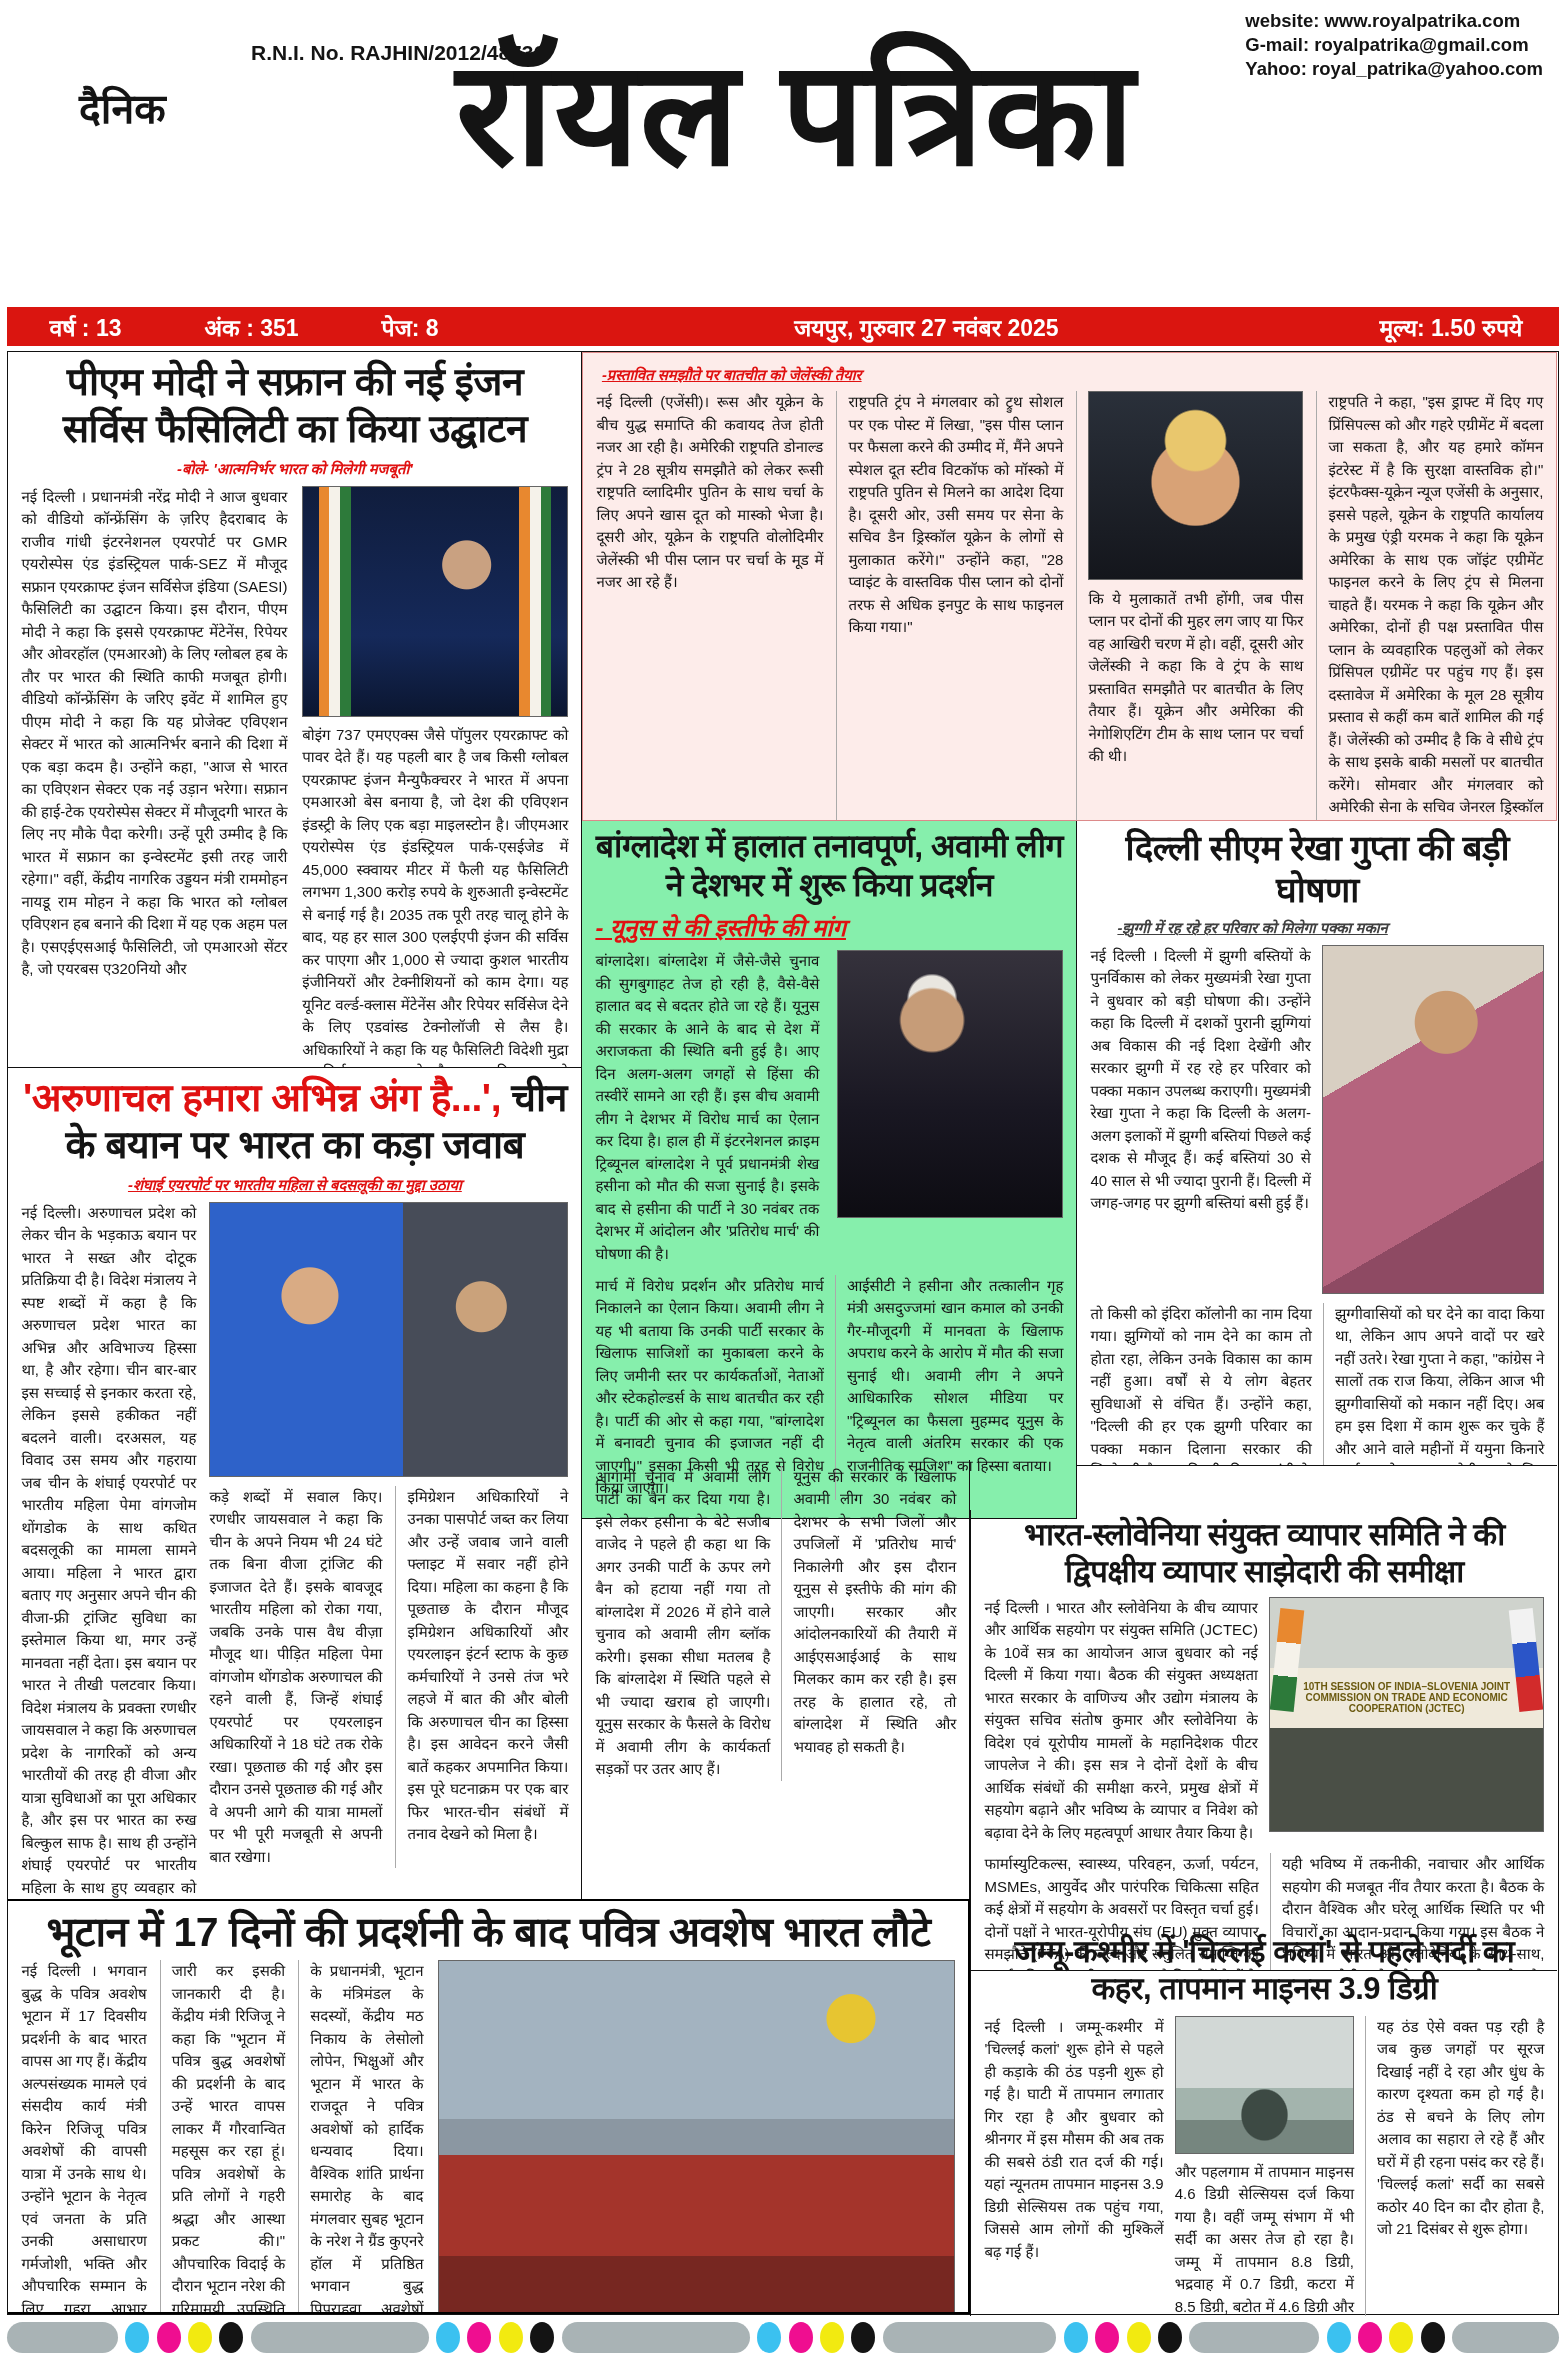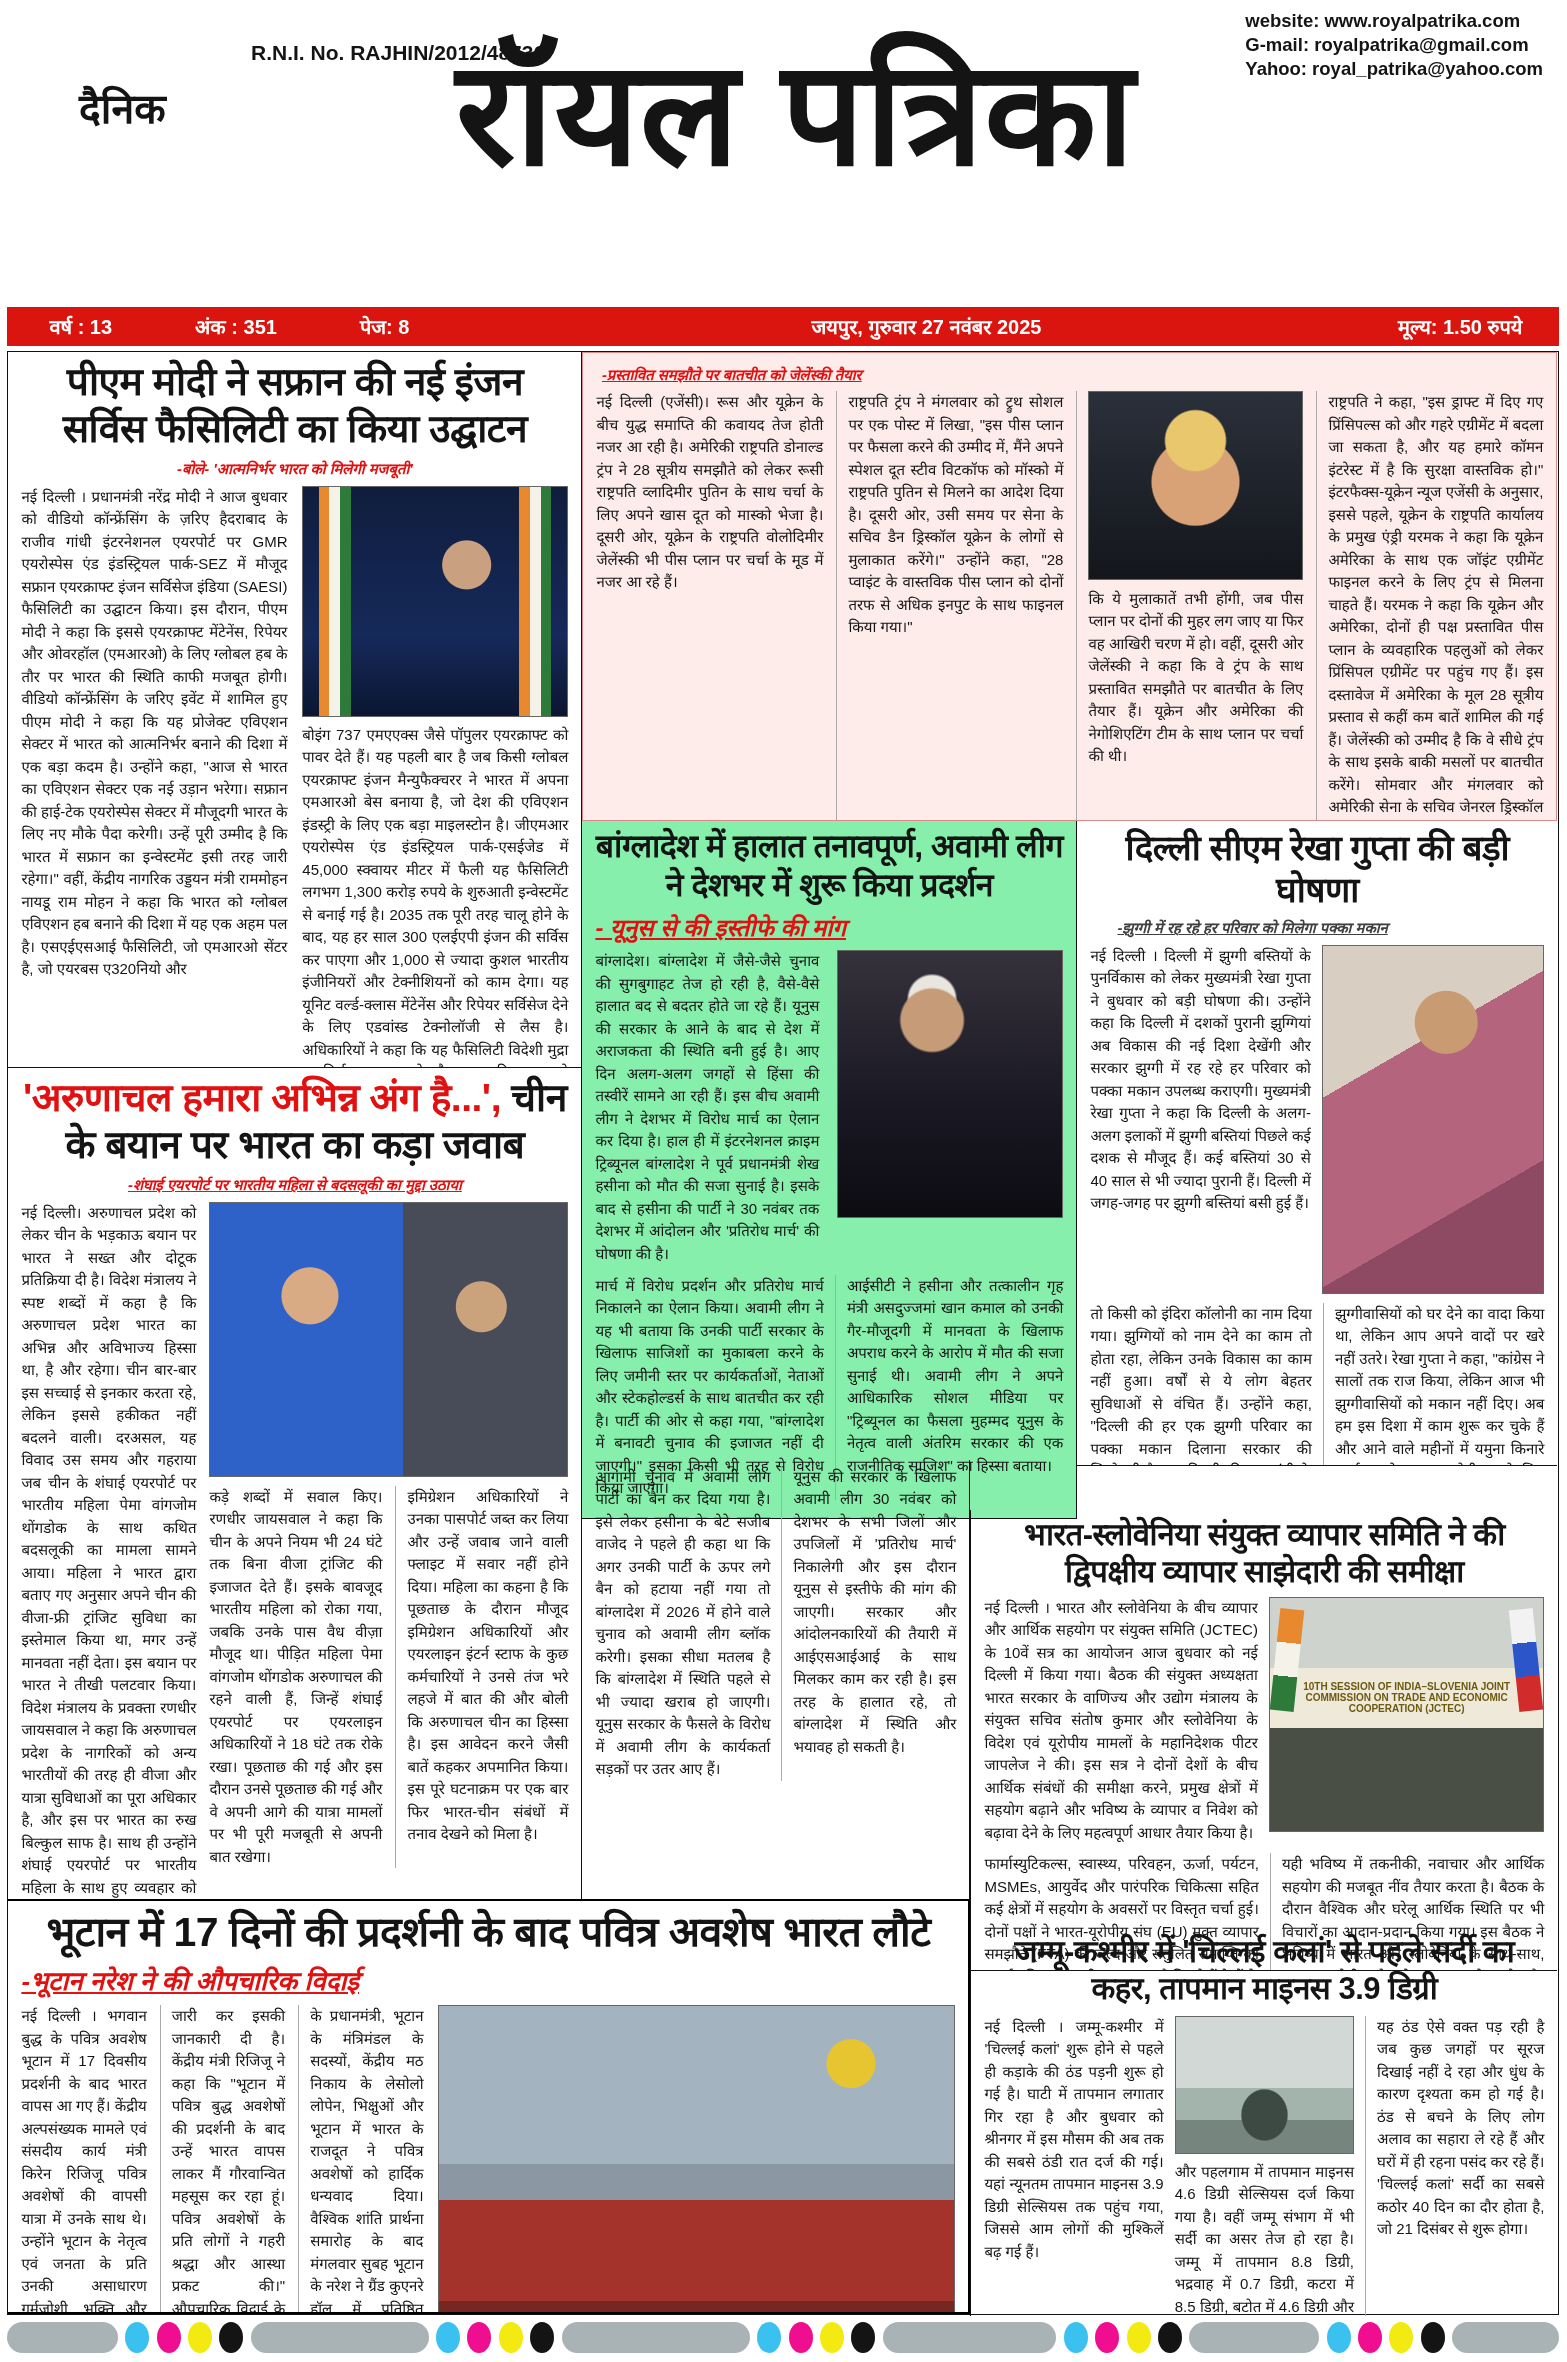--- a/index.html
+++ b/index.html
@@ -7,21 +7,21 @@
   .page{position:relative;width:1567px;height:2363px;background:#fff;margin:0 auto;
         font-family:"Liberation Sans","DejaVu Sans",sans-serif;color:#141414;overflow:hidden;}
 
   
   .contact{position:absolute;top:9.2px;right:24px;font-size:18.5px;font-weight:700;line-height:1.3;text-align:left;}
   .rni{position:absolute;top:41px;left:251px;font-size:21px;font-weight:700;}
   .daily{position:absolute;top:79px;left:79px;font-size:41px;font-weight:800;}
   .title{position:absolute;top:37px;left:12px;width:100%;text-align:center;font-size:146px;font-weight:800;
          letter-spacing:0.9px;line-height:1.05;white-space:nowrap;}
   .datebar{position:absolute;top:307px;left:7.4px;width:1552px;height:39px;background:#da1510;color:#fff;
-           display:flex;align-items:center;font-weight:700;font-size:20px;}
+           display:flex;align-items:center;font-weight:700;font-size:23px;}
   .datebar .db-left{display:flex;gap:83px;padding-left:42px;width:591px;}
   .datebar .db-date{flex:1;text-align:center;}
   .datebar .db-price{width:305px;text-align:right;padding-right:37px;}
 
   
   .frame{position:absolute;top:351px;left:7.4px;width:1552px;height:1964px;border:1.8px solid #111;}
   .abox{position:absolute;overflow:hidden;padding:5.5px 13px;}
   .hl{font-weight:800;text-align:center;line-height:1.22;letter-spacing:-0.5px;}
   .sub{font-weight:700;font-style:italic;text-align:center;color:#e01111;margin:5.5px 0 7.4px;}
   .sub.u{text-decoration:underline;}
@@ -238,21 +238,20 @@
         </div>
       </div>
       <div class="slov-bottom">
         <div class="bt">फार्मास्युटिकल्स, स्वास्थ्य, परिवहन, ऊर्जा, पर्यटन, MSMEs, आयुर्वेद और पारंपरिक चिकित्सा सहित कई क्षेत्रों में सहयोग के अवसरों पर विस्तृत चर्चा हुई। दोनों पक्षों ने भारत-यूरोपीय संघ (EU) मुक्त व्यापार समझौते (FTA) की जल्द और संतुलित समाप्ति का समर्थन किया। अपनी भावना यह है कि दोनों देशों के संबंधों और व्यापार को भरोसे की बहाली है। विस्तृत समीक्षा की गई। साथ ही कृषि, रसायन और आर्थिक सामंजस्य व्यापार के मुद्दों पर भी बातचीत हुई।</div>
         <div class="bt colrule">यही भविष्य में तकनीकी, नवाचार और आर्थिक सहयोग की मजबूत नींव तैयार करता है। बैठक के दौरान वैश्विक और घरेलू आर्थिक स्थिति पर भी विचारों का आदान-प्रदान किया गया। इस बैठक ने भविष्य में भारत और स्लोवेनिया के साथ-साथ, व्यापक यूरोपीय क्षेत्र के साथ सहयोग को और गहरा करने की दिशा में महत्वपूर्ण कदम है।</div>
       </div>
     </div>
 
     <div class="abox" id="a-bhutan">
       <div class="hl">भूटान में 17 दिनों की प्रदर्शनी के बाद पवित्र अवशेष भारत लौटे</div>
-      <div class="sub u left">-भूटान नरेश ने की औपचारिक विदाई</div>
       <div class="bhutan-body">
         <div class="bhutan-cols">
           <div class="bt">नई दिल्ली । भगवान बुद्ध के पवित्र अवशेष भूटान में 17 दिवसीय प्रदर्शनी के बाद भारत वापस आ गए हैं। केंद्रीय अल्पसंख्यक मामले एवं संसदीय कार्य मंत्री किरेन रिजिजू पवित्र अवशेषों की वापसी यात्रा में उनके साथ थे। उन्होंने भूटान के नेतृत्व एवं जनता के प्रति उनकी असाधारण गर्मजोशी, भक्ति और औपचारिक सम्मान के लिए गहरा आभार व्यक्त किया। कल मंगलवार को पालम हवाई अड्डे पहुंचने पर पवित्र अवशेषों की भव्य अगवानी की गई। संस्कृति मंत्रालय ने एक बयान</div>
           <div class="bt colrule">जारी कर इसकी जानकारी दी है। केंद्रीय मंत्री रिजिजू ने कहा कि "भूटान में पवित्र बुद्ध अवशेषों की प्रदर्शनी के बाद उन्हें भारत वापस लाकर मैं गौरवान्वित महसूस कर रहा हूं। पवित्र अवशेषों के प्रति लोगों ने गहरी श्रद्धा और आस्था प्रकट की।" औपचारिक विदाई के दौरान भूटान नरेश की गरिमामयी उपस्थिति में पवित्र अवशेषों को विदाई दी गई। रिजिजू ने पवित्र अवशेषों की यादगार भूटान यात्रा के लिए भूटान</div>
           <div class="bt colrule">के प्रधानमंत्री, भूटान के मंत्रिमंडल के सदस्यों, केंद्रीय मठ निकाय के लेसोलो लोपेन, भिक्षुओं और भूटान में भारत के राजदूत ने पवित्र अवशेषों को हार्दिक धन्यवाद दिया। वैश्विक शांति प्रार्थना समारोह के बाद मंगलवार सुबह भूटान के नरेश ने ग्रैंड कुएनरे हॉल में प्रतिष्ठित भगवान बुद्ध पिपराहवा अवशेषों को विदाई दी। अवशेषों को 25 नवंबर 2025 तक थिम्पू के त्राशीछो ज़ोंग के ग्रैंड कुएनरे हॉल में प्रदर्शित किया गया था, जहां से उन्हें दर्शन के लिए रखा गया। दरअसल, बौद्ध जगत की सर्वाधिक पूजनीय वस्तुओं में से एक, पवित्र बुद्ध अवशेष, भारत की ओर से मित्रता के इस विशेष प्रतीक के रूप में भूटान लाए गए थे।</div>
         </div>
         <div class="ph ph-bhutan"></div>
       </div>
     </div>
 

